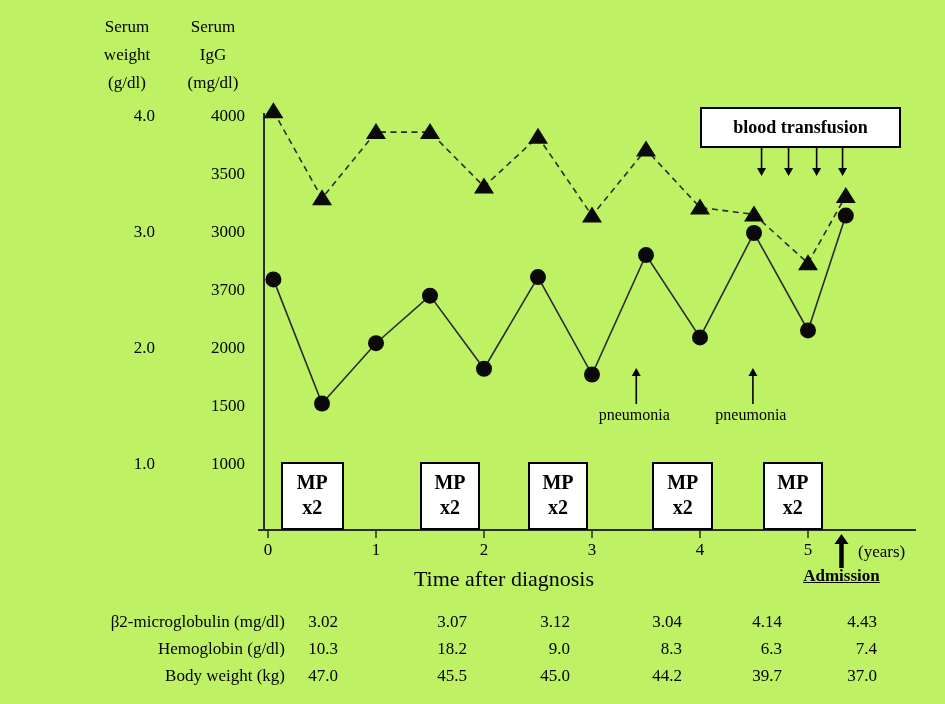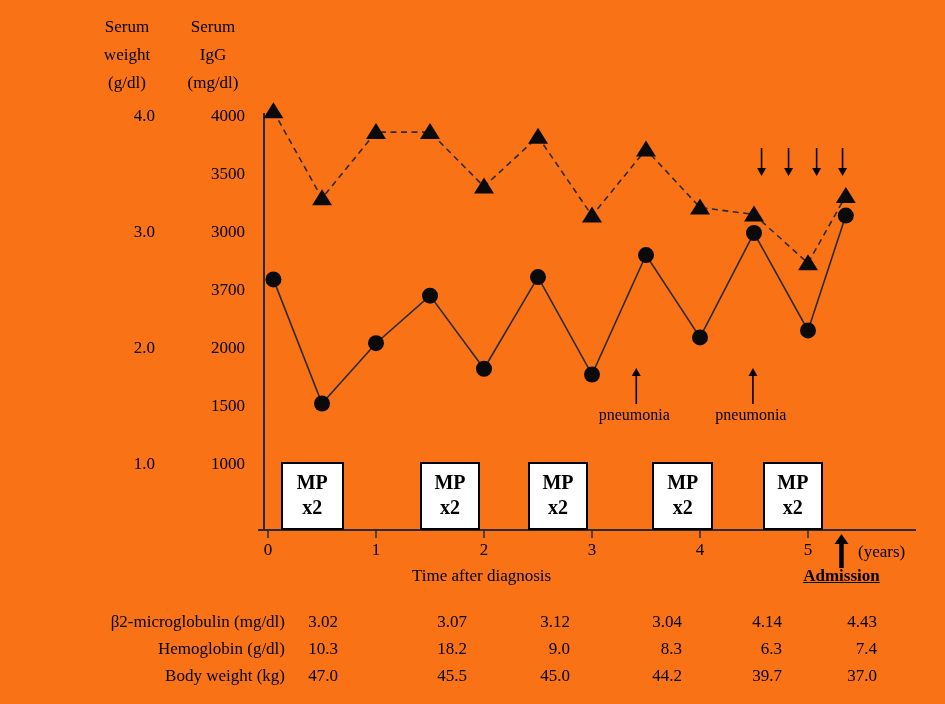--- a/index.html
+++ b/index.html
@@ -1,24 +1,24 @@
 <!DOCTYPE html>
 <html><head>
 <meta charset="utf-8">
 <style>
   html,body{margin:0;padding:0;background:#fff;}
   .canvas{
-    position:relative;width:945px;height:704px;background:#f97316;
+    position:relative;width:945px;height:704px;background:#bef264;
     font-family:"Liberation Serif","DejaVu Serif",serif;color:#000;overflow:hidden;
   }
   #chart-svg{position:absolute;left:0;top:0;}
   .hdr-line{position:absolute;width:120px;text-align:center;font-size:17px;}
   .ytick{position:absolute;text-align:right;font-size:17px;height:22px;}
   .xtick{position:absolute;text-align:center;font-size:17px;width:40px;}
-  .xaxis-label{position:absolute;left:412px;top:566px;width:200px;text-align:left;font-size:17px;}
+  .xaxis-label{position:absolute;left:394px;top:566px;width:200px;text-align:right;font-size:22px;}
   .years-label{position:absolute;left:858px;top:542px;width:80px;text-align:left;font-size:17px;}
   .bt-box{
     position:absolute;left:700px;top:107px;width:201px;height:41px;
     border:2px solid #000;box-sizing:border-box;background:#fff;
     text-align:center;font-size:18px;font-weight:bold;line-height:36px;
   }
   .mp-box{
     position:absolute;top:462px;height:68px;border:2px solid #000;box-sizing:border-box;
     background:#fff;text-align:center;font-weight:bold;font-size:20px;line-height:25px;
     padding-top:6px;
@@ -103,20 +103,21 @@
         <polygon points="631.78,376 640.78,376 636.28,368" fill="#000"></polygon>
         <line x1="752.9200000000001" y1="404" x2="752.9200000000001" y2="376" stroke="#000" stroke-width="1.6"></line>
         <polygon points="748.4200000000001,376 757.4200000000001,376 752.9200000000001,368" fill="#000"></polygon>
       </g>
     <g id="g-adm-arrow">
         <line x1="841.4799999999999" y1="568" x2="841.4799999999999" y2="544" stroke="#000" stroke-width="4.5"></line>
         <polygon points="834.4799999999999,544 848.4799999999999,544 841.4799999999999,534" fill="#000"></polygon>
       </g>
   </svg>
 
+  <div class="bt-box">blood transfusion</div>
 
   <div class="xaxis-label">Time after diagnosis</div>
   <div class="years-label">(years)</div>
 
   <div id="dyn">
       <div class="ytick" style="left: 85px; width: 70px; top: 106px;">4.0</div>
       <div class="ytick" style="left: 85px; width: 70px; top: 222px;">3.0</div>
       <div class="ytick" style="left: 85px; width: 70px; top: 338px;">2.0</div>
       <div class="ytick" style="left: 85px; width: 70px; top: 454px;">1.0</div>
       <div class="ytick" style="left: 165px; width: 80px; top: 106px;">4000</div>

